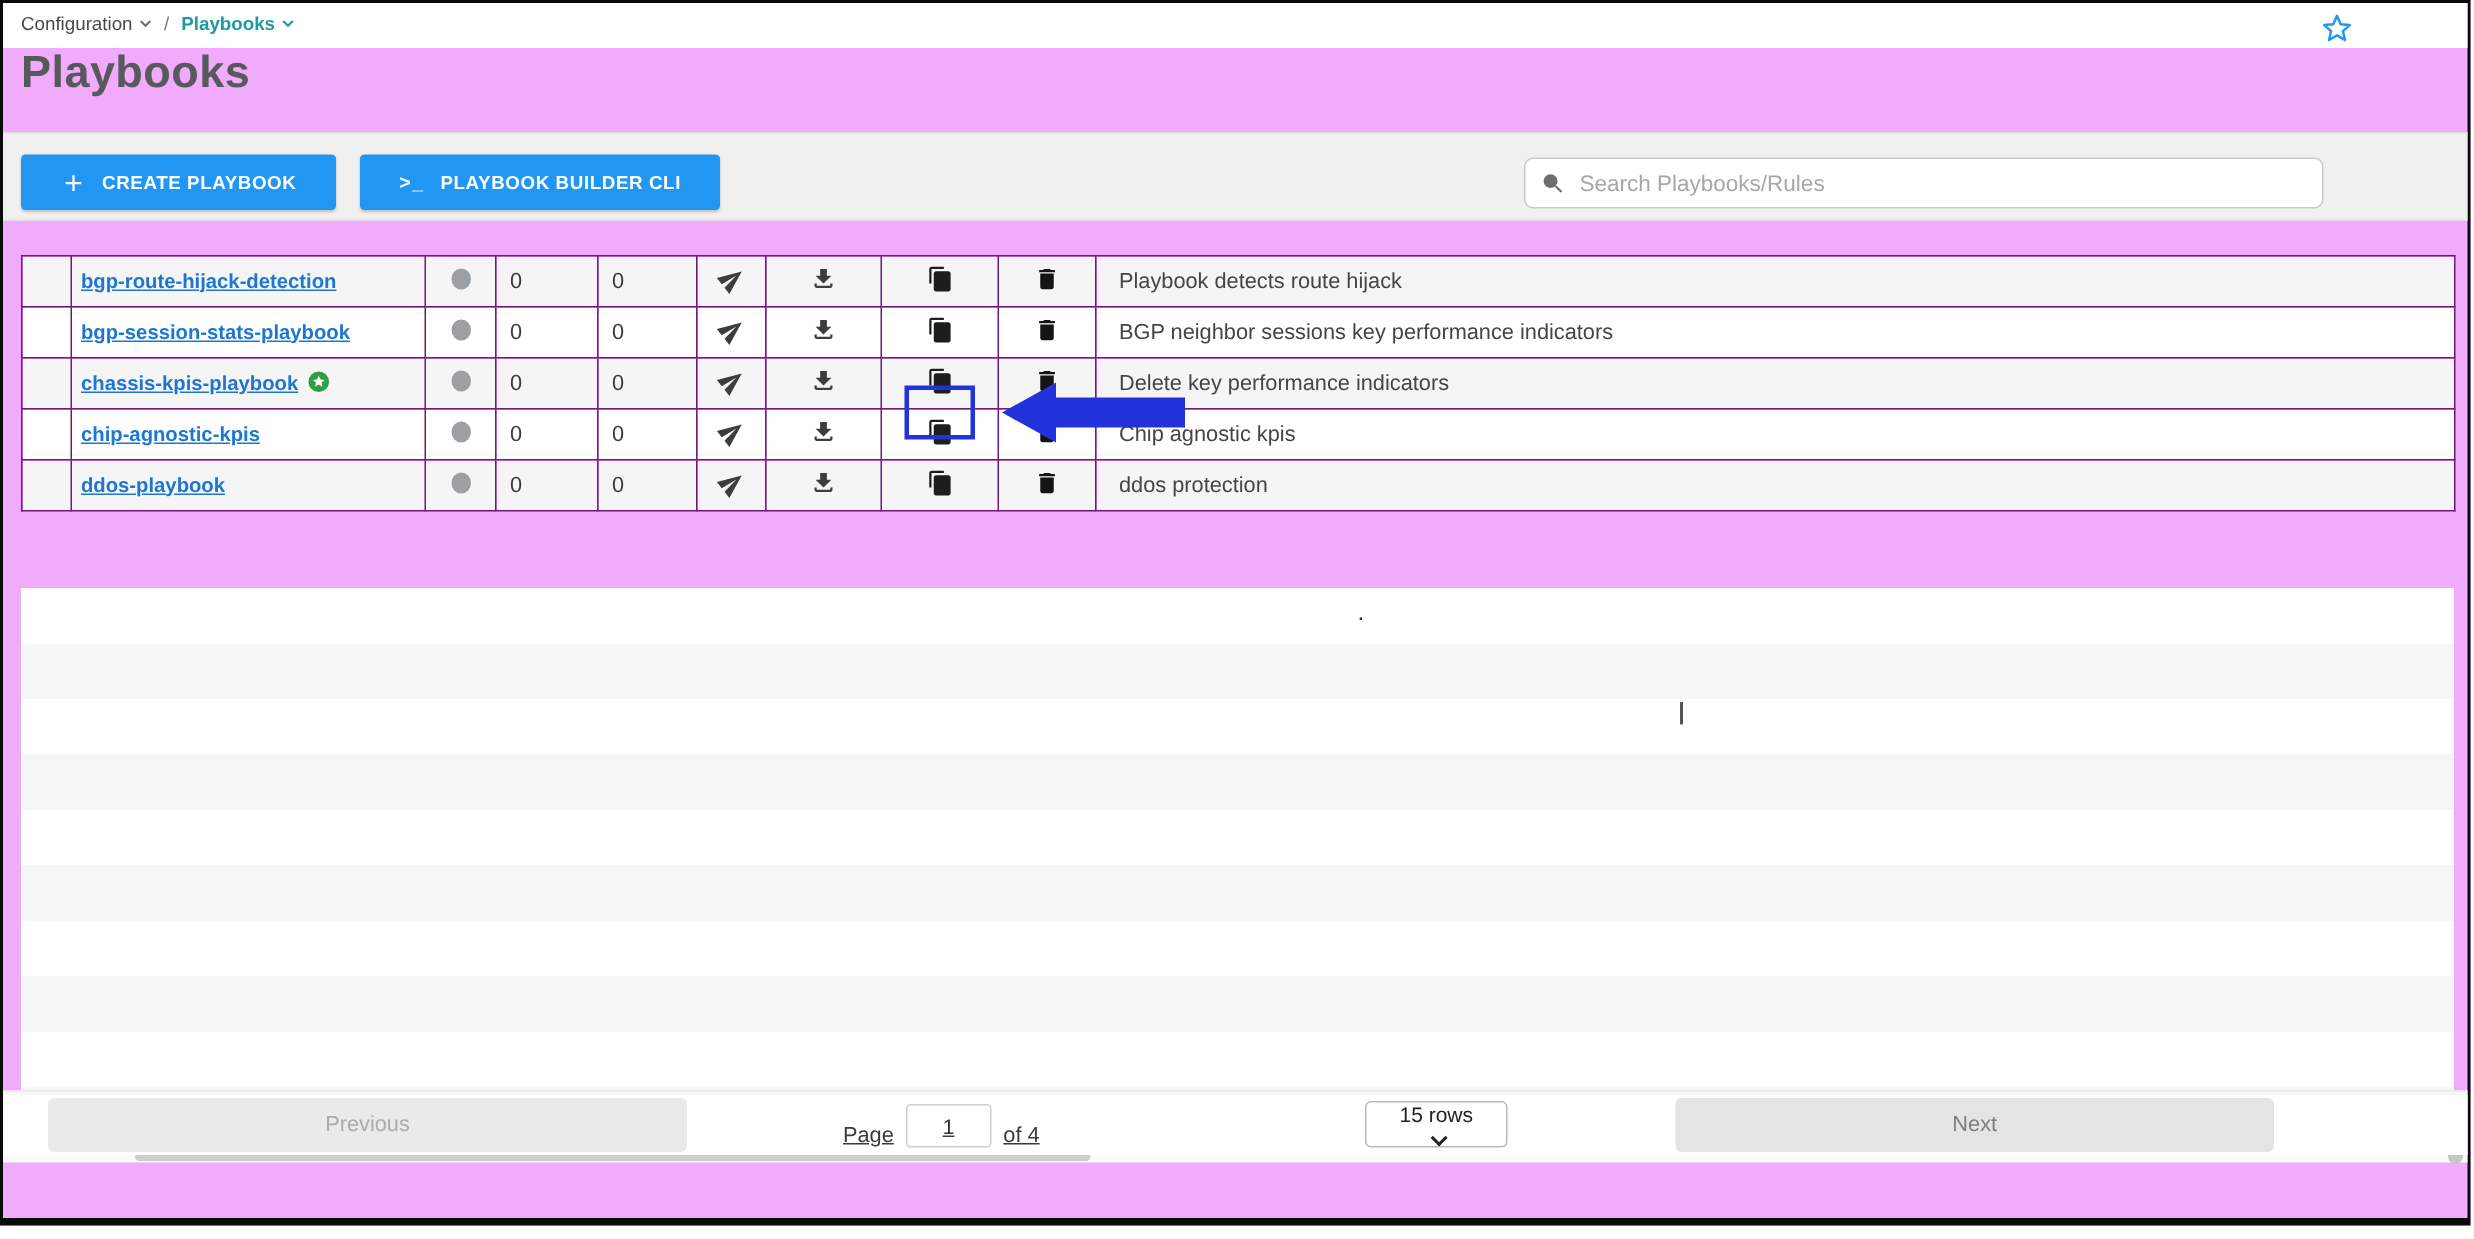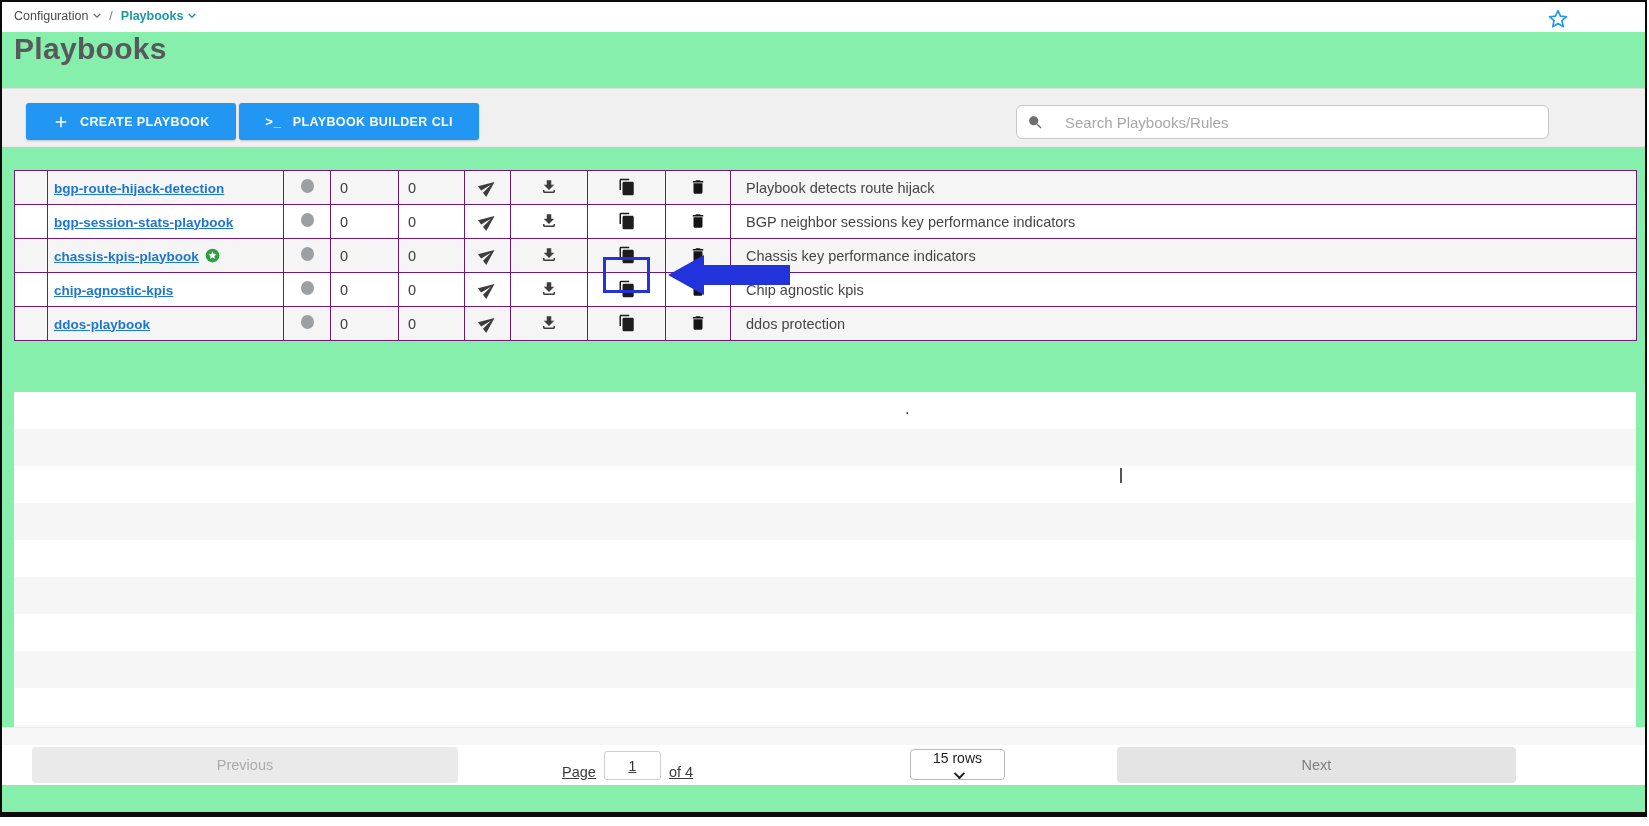--- a/index.html
+++ b/index.html
@@ -1,37 +1,37 @@
 <!DOCTYPE html>
 <html style="--accent: #2196f3; --link: #1d76d2; --teal: #1b9aa6; --ann: #2333db; --dot: #9da0a3;"><head>
 <meta charset="utf-8">
 <style>
   * { margin:0; padding:0; box-sizing:border-box; }
   html,body { background:#fff; font-family:"Liberation Sans", sans-serif; }
   .canvas { position:relative; width:1649px; height:826px; background:#fff; overflow:hidden; }
-  .frame { position:absolute; left:0; top:0; width:1647px; height:817px; border:2px solid #0a0a0a; border-bottom-width:5px; background:#86efac; }
+  .frame { position:absolute; left:0; top:0; width:1647px; height:817px; border:2px solid #0a0a0a; border-bottom-width:5px; background:#f0abfc; }
 
   
   .topbar { position:absolute; left:0; top:0; width:100%; height:30px; background:#fff; }
   .breadcrumb { position:absolute; left:12px; top:7px; font-size:12.5px; color:#4a4a4a; display:flex; align-items:center; gap:8px; }
   .bc-item { display:inline-flex; align-items:center; gap:5px; cursor:pointer; }
   .bc-item.active { color:var(--teal); font-weight:bold; }
   .bc-sep { color:#777; }
   .chev { width:8px; height:8px; display:inline-block; }
   .fav-star { position:absolute; left:1545px; top:6px; width:22px; height:22px; cursor:pointer; }
 
   .page-title { position:absolute; left:12px; top:30px; font-size:30px; font-weight:bold; color:#57595b; letter-spacing:.3px; }
 
   
   .toolbar-band { position:absolute; left:0; top:86px; width:100%; height:59px; background:#f0f0f0; border-top:1px solid #dedede; border-bottom:1px solid #e8e8e8; }
-  .btn-group { position:absolute; left:24px; top:14px; display:flex; gap:3px; }
+  .btn-group { position:absolute; left:12px; top:14px; display:flex; gap:16px; }
   .tb-btn { height:37px; padding:0 26px; background:var(--accent); color:#fff; border:none; border-radius:3px; font-family:"Liberation Sans", sans-serif; font-weight:bold; font-size:12.5px; letter-spacing:.4px; display:flex; align-items:center; gap:10px; cursor:pointer; box-shadow:0 1px 2px rgba(0,0,0,.2); }
   .tb-btn .ticon { display:inline-flex; align-items:center; justify-content:center; width:18px; height:18px; }
   .tb-btn .cli-glyph { font-weight:bold; font-size:13px; letter-spacing:1px; }
-  .search-box { position:absolute; left:1014px; top:16px; width:533px; height:33px; background:#fff; border:1px solid #c9c9c9; border-radius:6px; display:flex; align-items:center; padding:16px 10px; gap:21px; }
+  .search-box { position:absolute; left:1014px; top:16px; width:533px; height:33px; background:#fff; border:1px solid #c9c9c9; border-radius:6px; display:flex; align-items:center; padding:16px 10px; gap:9px; }
   .search-box input { border:none; outline:none; flex:1; font-size:15px; color:#333; font-family:"Liberation Sans", sans-serif; background:transparent; }
   .search-box input::placeholder { color:#a7a7a7; }
 
   
   .table-wrap { position:absolute; left:12px; top:168px; width:1622px; }
   table { border-collapse:collapse; table-layout:fixed; width:1622px; font-size:14.5px; color:#3b3b3b; }
   thead tr.group-row th { height:27px; background:#f4f4f4; font-weight:normal; font-size:15px; color:#3c3c3c; border:1px solid #e2e2e2; border-bottom:1px solid #e2e2e2; }
   thead tr.sub-row th { height:27px; background:#fff; font-weight:normal; font-size:14.5px; color:#3c3c3c; border:1px solid #ececec; border-bottom:1px solid #d9d9d9; overflow:hidden; white-space:nowrap; text-overflow:ellipsis; }
   tbody td { height:34px; border:1px solid #701a75; vertical-align:middle; text-align:center; overflow:hidden; white-space:nowrap; }
   tbody tr:nth-child(odd) td { background:#f5f5f5; }
@@ -50,21 +50,21 @@
   .empty-rows { position:absolute; left:12px; top:390px; width:1622px; height:335px; background:repeating-linear-gradient(to bottom, #ffffff 0px, #ffffff 37px, #f6f6f6 37px, #f6f6f6 74px); }
   .artifact-dot { position:absolute; left:903px; top:398px; font-size:16px; color:#333; }
   .artifact-caret { position:absolute; left:1118px; top:466px; width:1.5px; height:15px; background:#555; }
 
   .bottom-band { position:absolute; left:0; top:725px; width:100%; height:40px; background:#f7f7f7; border-top:1px solid #ededed; }
   .hscrollbar { position:absolute; left:0; top:765px; width:100%; height:8px; background:#fafafa; }
   .hscroll-thumb { position:absolute; left:88px; top:1px; width:637px; height:6px; background:#cdcdcd; border-radius:3px; cursor:pointer; }
   .vscroll-corner { position:absolute; left:1630px; top:761px; width:10px; height:13px; background:#c7c7c7; border-radius:5px; }
 
   
-  .pagination { position:absolute; left:0; top:743px; width:100%; height:40px; background:#fff; }
+  .pagination { position:absolute; left:0; top:728px; width:100%; height:40px; background:#fff; }
   .pg-btn { position:absolute; top:2px; height:36px; border:none; border-radius:4px; font-family:"Liberation Sans", sans-serif; font-size:14.5px; cursor:pointer; }
   .pg-prev { left:30px; width:426px; background:#eaeaea; color:#ababab; }
   .pg-next { left:1115px; width:399px; background:#e4e4e4; color:#7f7f7f; }
   .page-ctrl { position:absolute; left:560px; top:6px; display:flex; align-items:flex-end; gap:8px; font-size:14.5px; color:#3b3b3b;text-decoration:underline; }
   .page-input { width:57px; height:29px; border:1px solid #cfcfcf; border-radius:3px; text-align:center; font-size:14px; color:#333; font-family:"Liberation Sans", sans-serif; outline:none; }
   .rows-select { position:absolute; left:908px; top:4px; width:95px; height:31px; border:1px solid #b9b9b9; border-radius:4px; background:#fff; display:flex; align-items:center; justify-content:space-between; padding:0 10px; font-size:14px; color:#222; cursor:pointer;flex-direction:column; }
   .sel-chev { width:8px; height:8px; border-right:2px solid #222; border-bottom:2px solid #222; transform:rotate(45deg) translateY(-2px); }
 
   
   .clone-highlight { position:absolute; left:601px; top:255px; width:47px; height:36px; border:3px solid var(--ann); pointer-events:none; }
@@ -228,21 +228,21 @@
               <td><span class="icon-btn">
                   <svg viewBox="0 0 24 24" fill="#1d1d1d">
                     <path d="M15 1H4c-1.1 0-2 .9-2 2v13h2V3h11V1zm4 4H8c-1.1 0-2 .9-2 2v14c0 1.1.9 2 2 2h11c1.1 0 2-.9 2-2V7c0-1.1-.9-2-2-2z"></path>
                   </svg>
                 </span></td>
               <td><span class="icon-btn">
                   <svg viewBox="0 0 24 24" fill="#141414">
                     <path d="M6 19c0 1.1.9 2 2 2h8c1.1 0 2-.9 2-2V7H6v12zM19 4h-3.5l-1-1h-5l-1 1H5v2h14V4z"></path>
                   </svg>
                 </span></td>
-              <td class="c-syn">Chassis key performance indicators</td>
+              <td class="c-syn">Delete key performance indicators</td>
             </tr>
             <tr>
               <td></td>
               <td class="c-name"><a>chip-agnostic-kpis</a></td>
               <td><span class="status-dot"></span></td>
               <td class="c-count">0</td>
               <td class="c-count">0</td>
               <td><span class="icon-btn apply-rot">
                   <svg viewBox="0 0 24 24" fill="currentColor">
                     <path d="M2.01 21L23 12 2.01 3 2 10l15 2-15 2z"></path>

